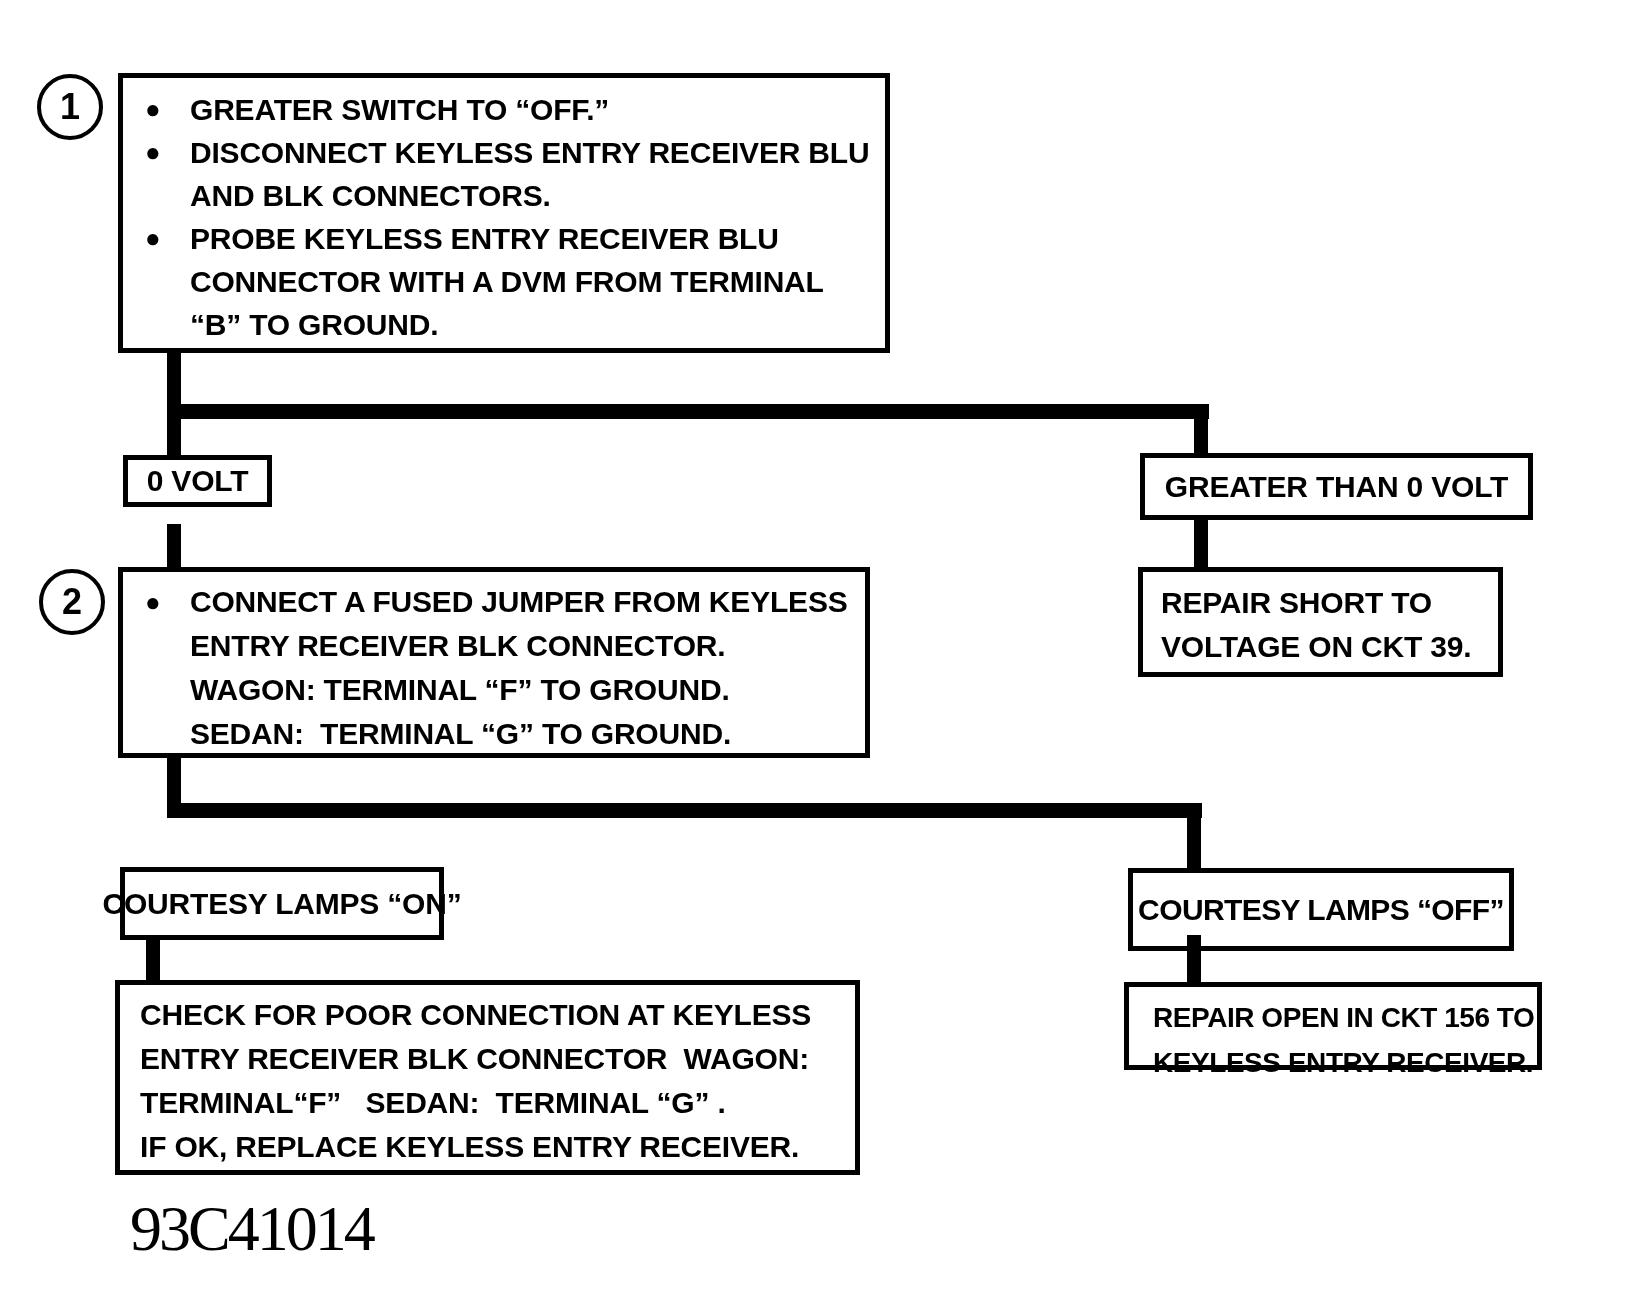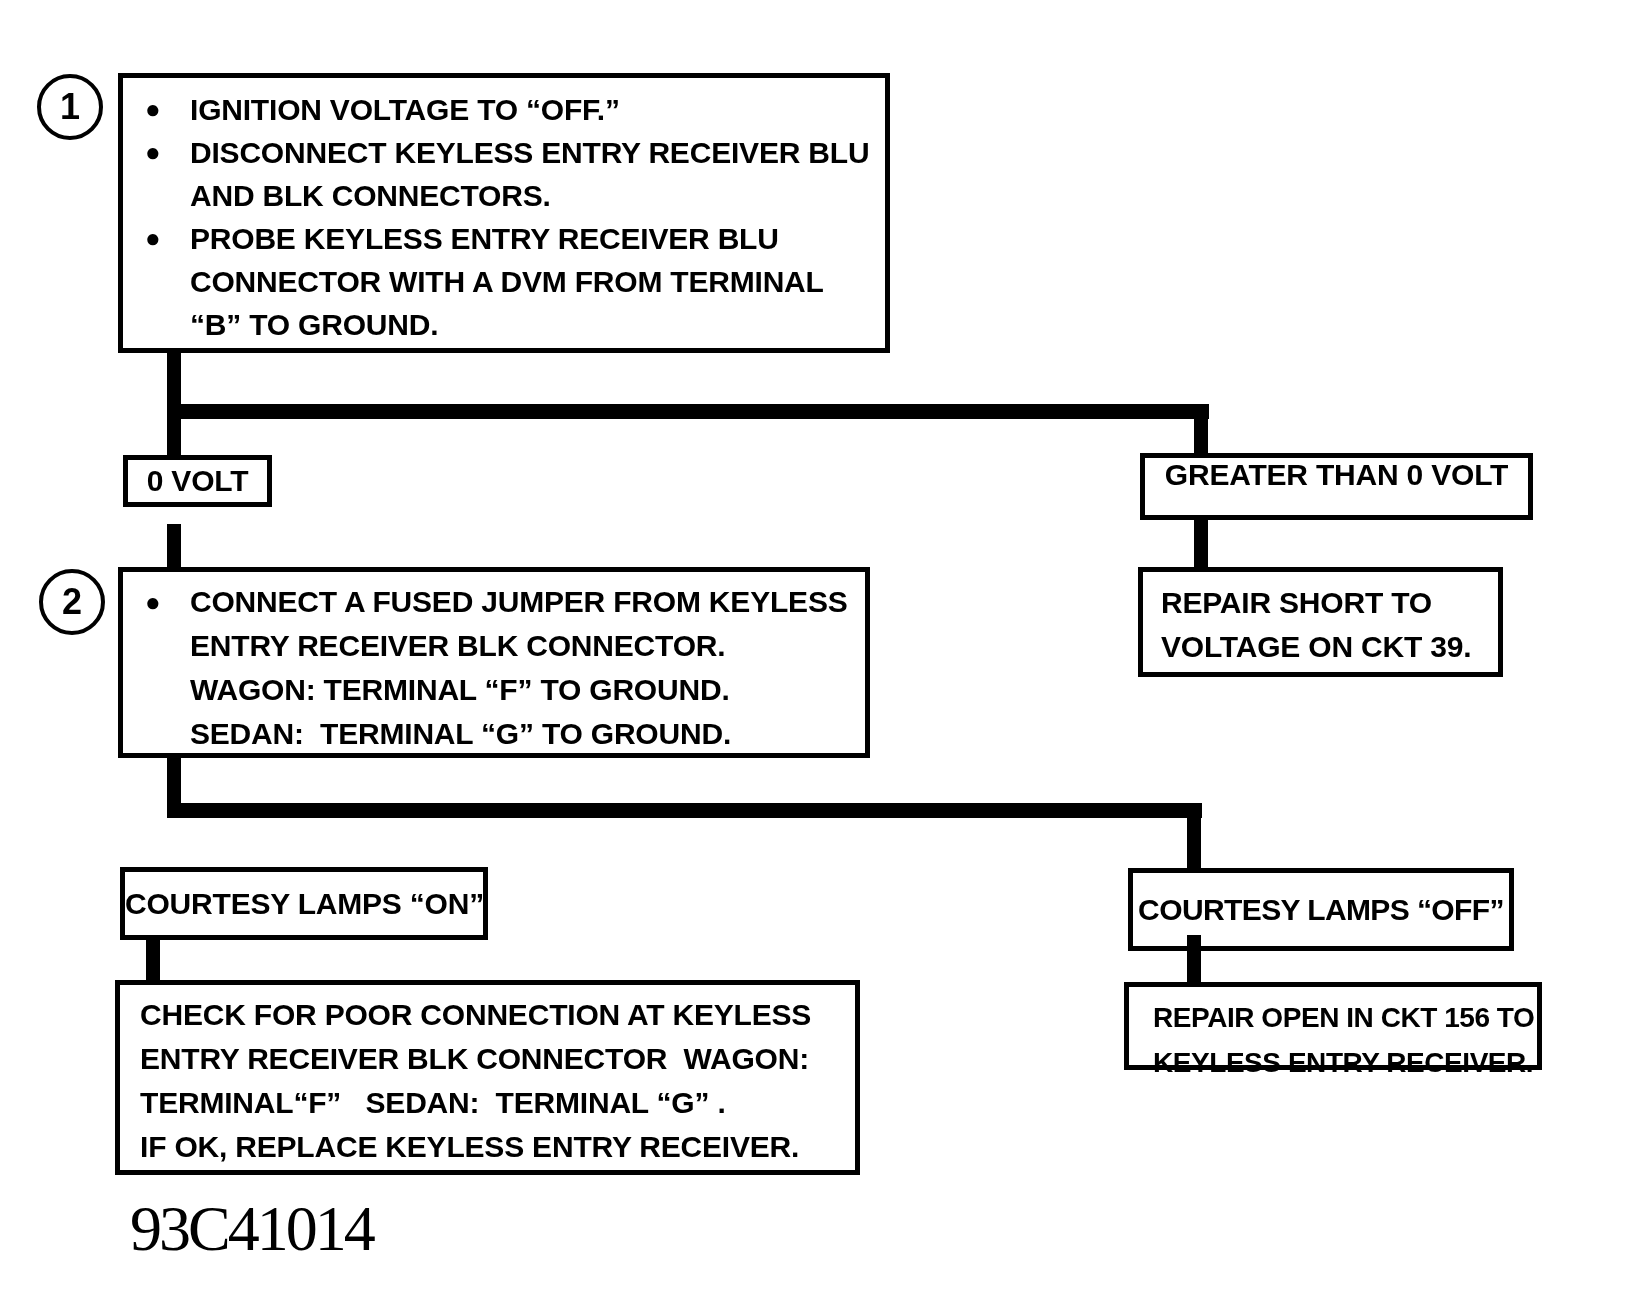--- a/index.html
+++ b/index.html
@@ -31,23 +31,23 @@
   .txt, .label {
     white-space: pre;
     font-weight: 700;
     font-size: 30px;
     letter-spacing: -0.2px;
   }
 
   .box-step1 { left: 118px; top: 73px; width: 772px; height: 280px; padding: 10px 0 0 22px; line-height: 43px; }
   .box-step2 { left: 118px; top: 567px; width: 752px; height: 191px; padding: 8px 0 0 22px; line-height: 44px; }
   .box-0volt { left: 123px; top: 455px; width: 149px; height: 52px; display: flex; align-items: center; justify-content: center; }
-  .box-greater { left: 1140px; top: 453px; width: 393px; height: 67px; display: flex; justify-content: center; }
+  .box-greater { left: 1140px; top: 453px; width: 393px; height: 67px; display: flex; align-items: center; justify-content: center; }
   .box-repair-short { left: 1138px; top: 567px; width: 365px; height: 110px; padding: 9px 0 0 18px; line-height: 44px; }
-  .box-lamps-on { left: 120px; top: 867px; width: 368px; height: 73px; display: flex; align-items: center; }
+  .box-lamps-on { left: 120px; top: 867px; width: 324px; height: 73px; display: flex; align-items: center; justify-content: center; }
   .box-lamps-off { left: 1128px; top: 868px; width: 386px; height: 83px; display: flex; align-items: center; justify-content: center; }
   .box-check { left: 115px; top: 980px; width: 745px; height: 195px; padding: 8px 0 12px 20px; line-height: 44px; }
   .box-repair-open { left: 1124px; top: 982px; width: 418px; height: 88px; padding: 8px 0 0 24px; line-height: 45px; }
   .box-repair-open .txt { font-size: 28px; letter-spacing: -0.45px; }
   .box-lamps-off .label { letter-spacing: -0.6px; }
 
   
   .wire { position: absolute; background: #000; }
   .w-s1-down      { left: 167px;  top: 350px; width: 14px;   height: 108px; }
   .w-branch1-h    { left: 167px;  top: 404px; width: 1042px; height: 15px; }
@@ -90,21 +90,21 @@
 
 <div class="canvas">
 
   <div class="badge badge-1">
     <span>1</span>
   </div>
 
   <div class="node box-step1">
     <div class="trow">
       <span class="bullet">●</span>
-      <span class="txt">IGNITION VOLTAGE TO “OFF.”</span>
+      <span class="txt">GREATER SWITCH TO “OFF.”</span>
     </div>
     <div class="trow">
       <span class="bullet">●</span>
       <span class="txt">DISCONNECT KEYLESS ENTRY RECEIVER BLU</span>
     </div>
     <div class="trow">
       <span class="bullet"></span>
       <span class="txt">AND BLK CONNECTORS.</span>
     </div>
     <div class="trow">

